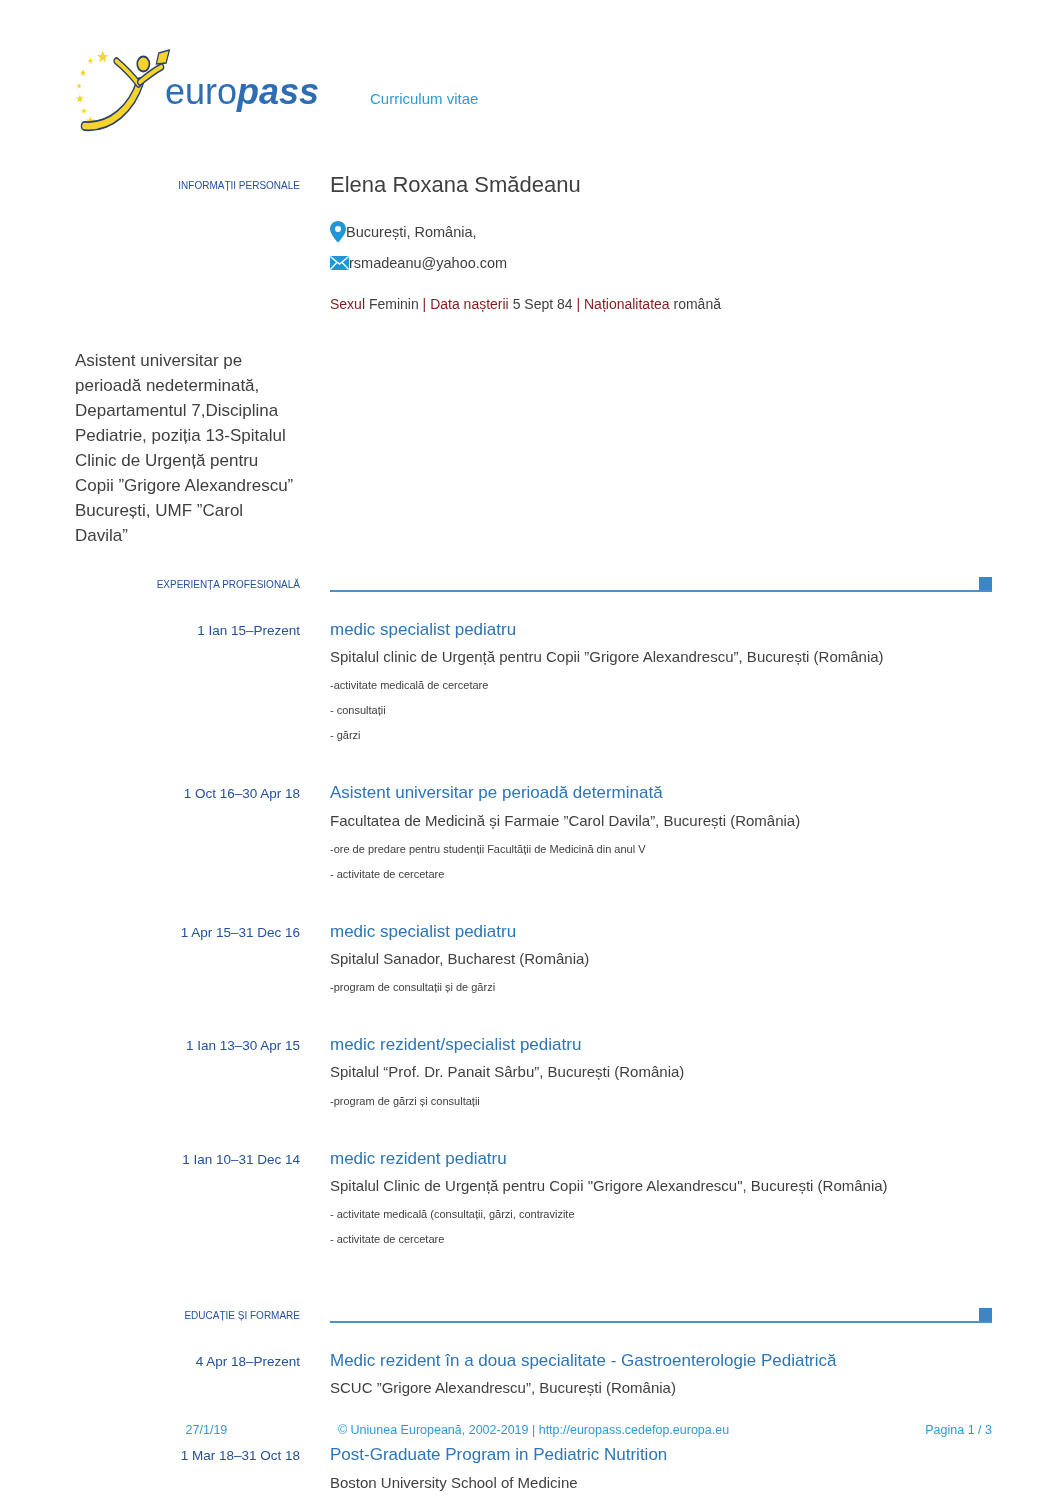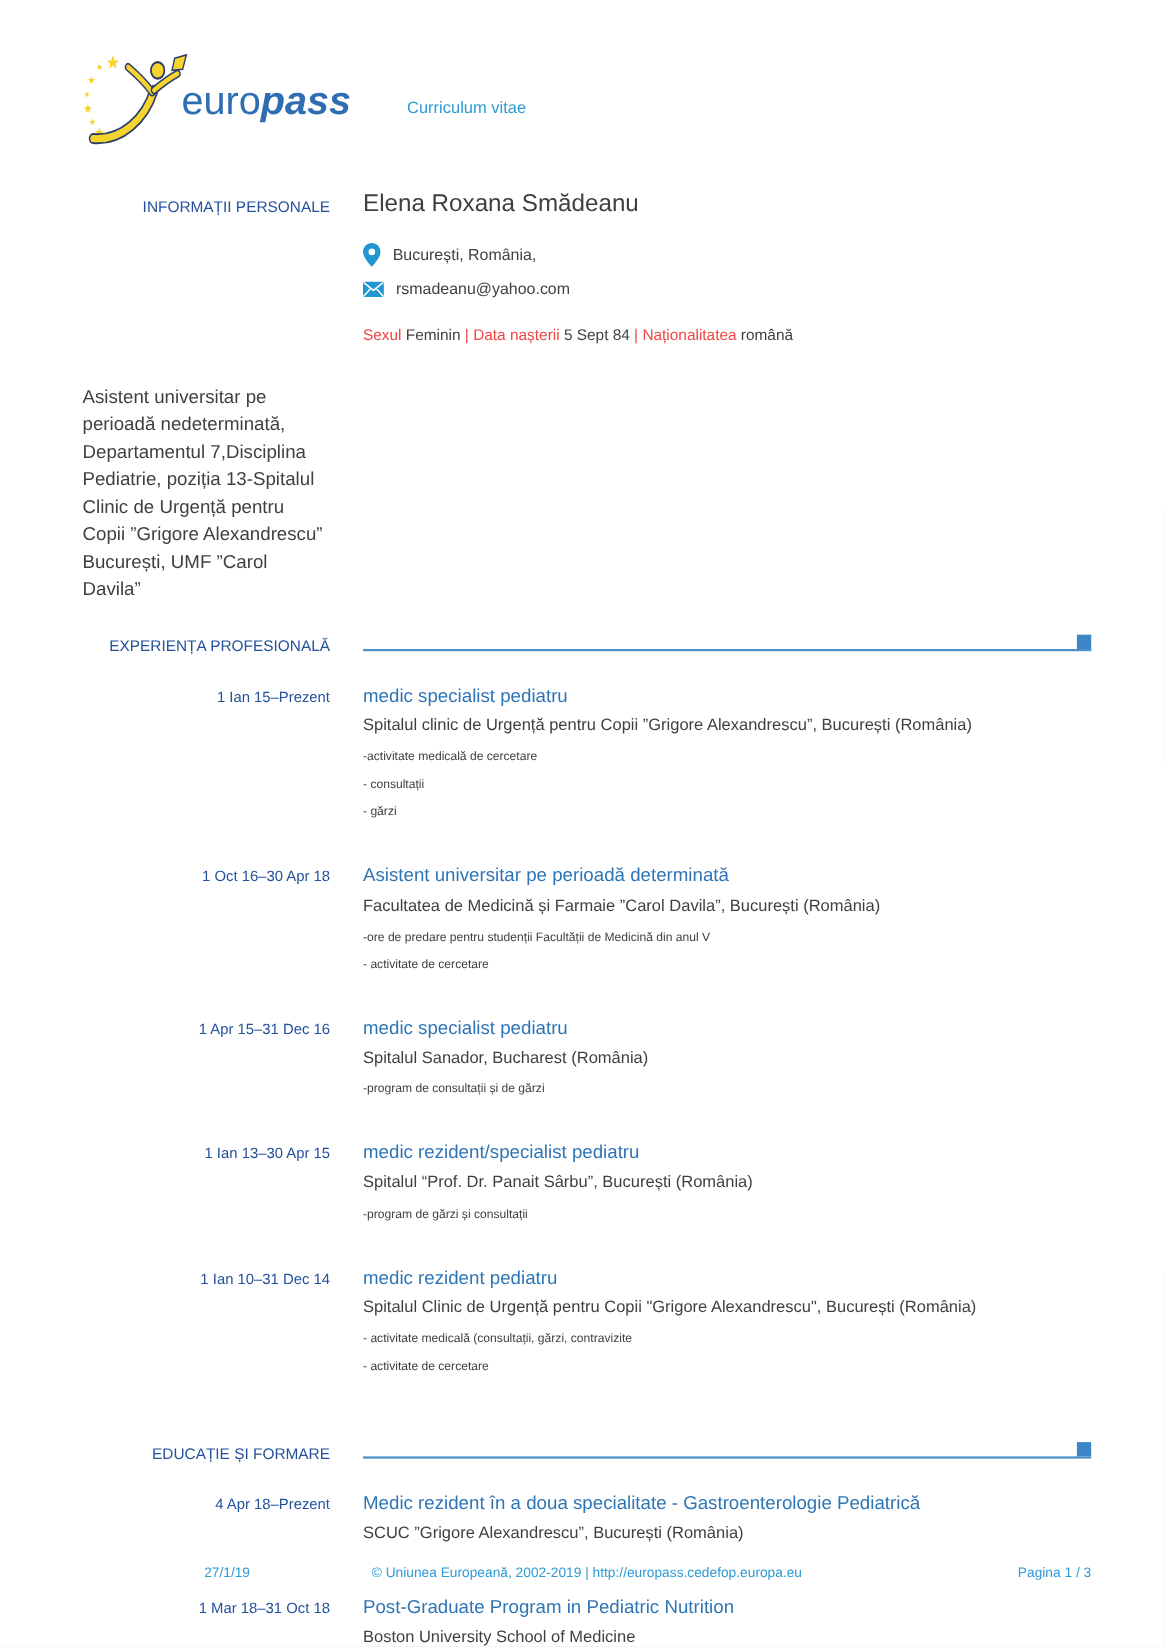--- a/index.html
+++ b/index.html
@@ -15,31 +15,31 @@
   .logo-figure { display:block; }
   .logo-text { font-size:36px; color:#2f6db3; letter-spacing:0; margin-left:-6px; line-height:1; }
   .logo-text .euro { font-weight:400; }
   .logo-text .pass { font-weight:700; font-style:italic; }
   .cv-label { position:absolute; top:90px; left:326px; font-size:15px; color:#2d9bd5;margin-left:44px; }
 
   
   .doc { position:absolute; top:172px; left:75px; right:66px; }
   .row { display:grid; grid-template-columns:225px 1fr; column-gap:30px; }
   .label-col { text-align:right; }
-  .sec-label { font-size:14px; color:#24519b; }
+  .sec-label { font-size:10px; color:#24519b; }
   .date { font-size:13.5px; color:#24519b; padding-top:3px; line-height:1.3; }
 
   
   .name-row { margin-bottom:18px; }
   .name-row .sec-label { padding-top:8px; }
   .person-name { font-size:22px; color:#3f3f3f; line-height:1.2; }
-  .contact-line { display:flex; align-items:center; gap:11px; height:31px; font-size:14.5px; color:#3f3f3f; }
+  .contact-line { display:flex; align-items:center; height:31px; font-size:14.5px; color:#3f3f3f; }
   .contacts { margin-bottom:17px; }
   .meta-line { font-size:14px; color:#3f3f3f; margin-bottom:33px; line-height:1.4; }
-  .meta-line .blue { color:#ef4444; }
+  .meta-line .blue { color:#7f1d1d; }
 
   
   .position-row { margin-bottom:31px; }
   .position-row .sec-label { padding-top:5px; }
   .position-text { font-size:17px; color:#3f3f3f; line-height:25px; }
 
   
   .section-heading { margin-bottom:27px; }
   .rule { position:relative; height:13px; border-bottom:2px solid #4a90c9; }
   .rule-square { position:absolute; right:0; bottom:0; width:13px; height:13px; background:#3c86c8; }

